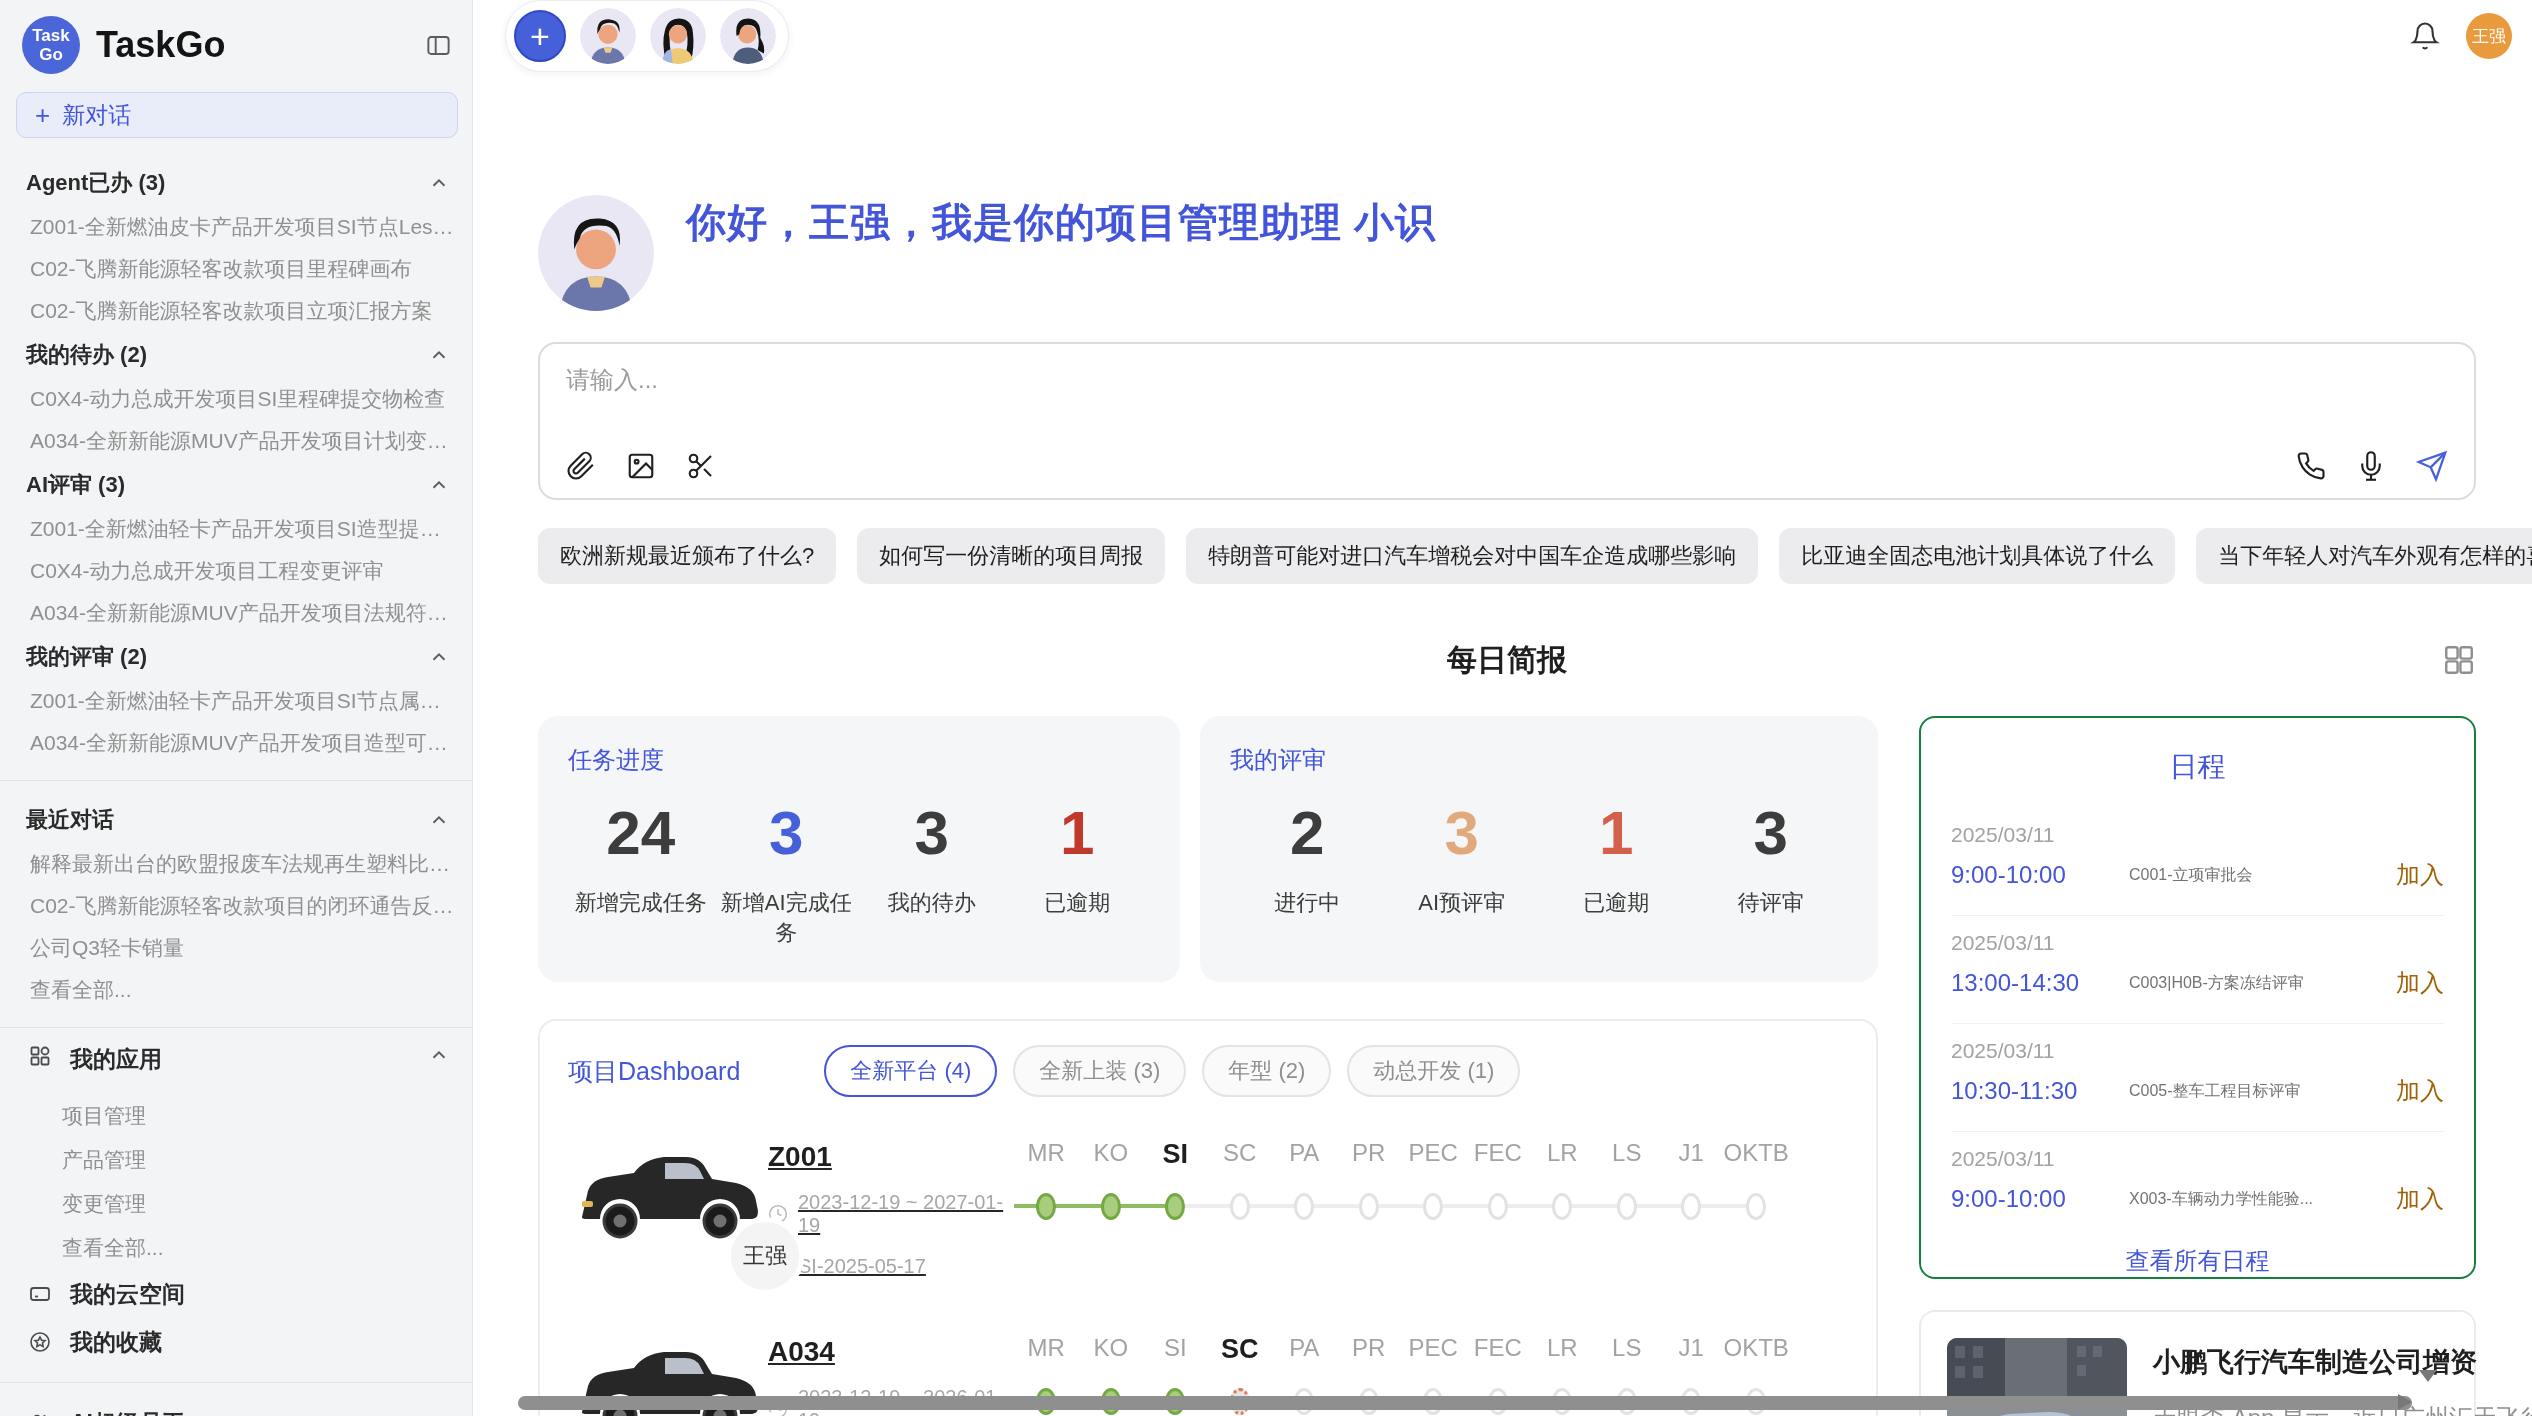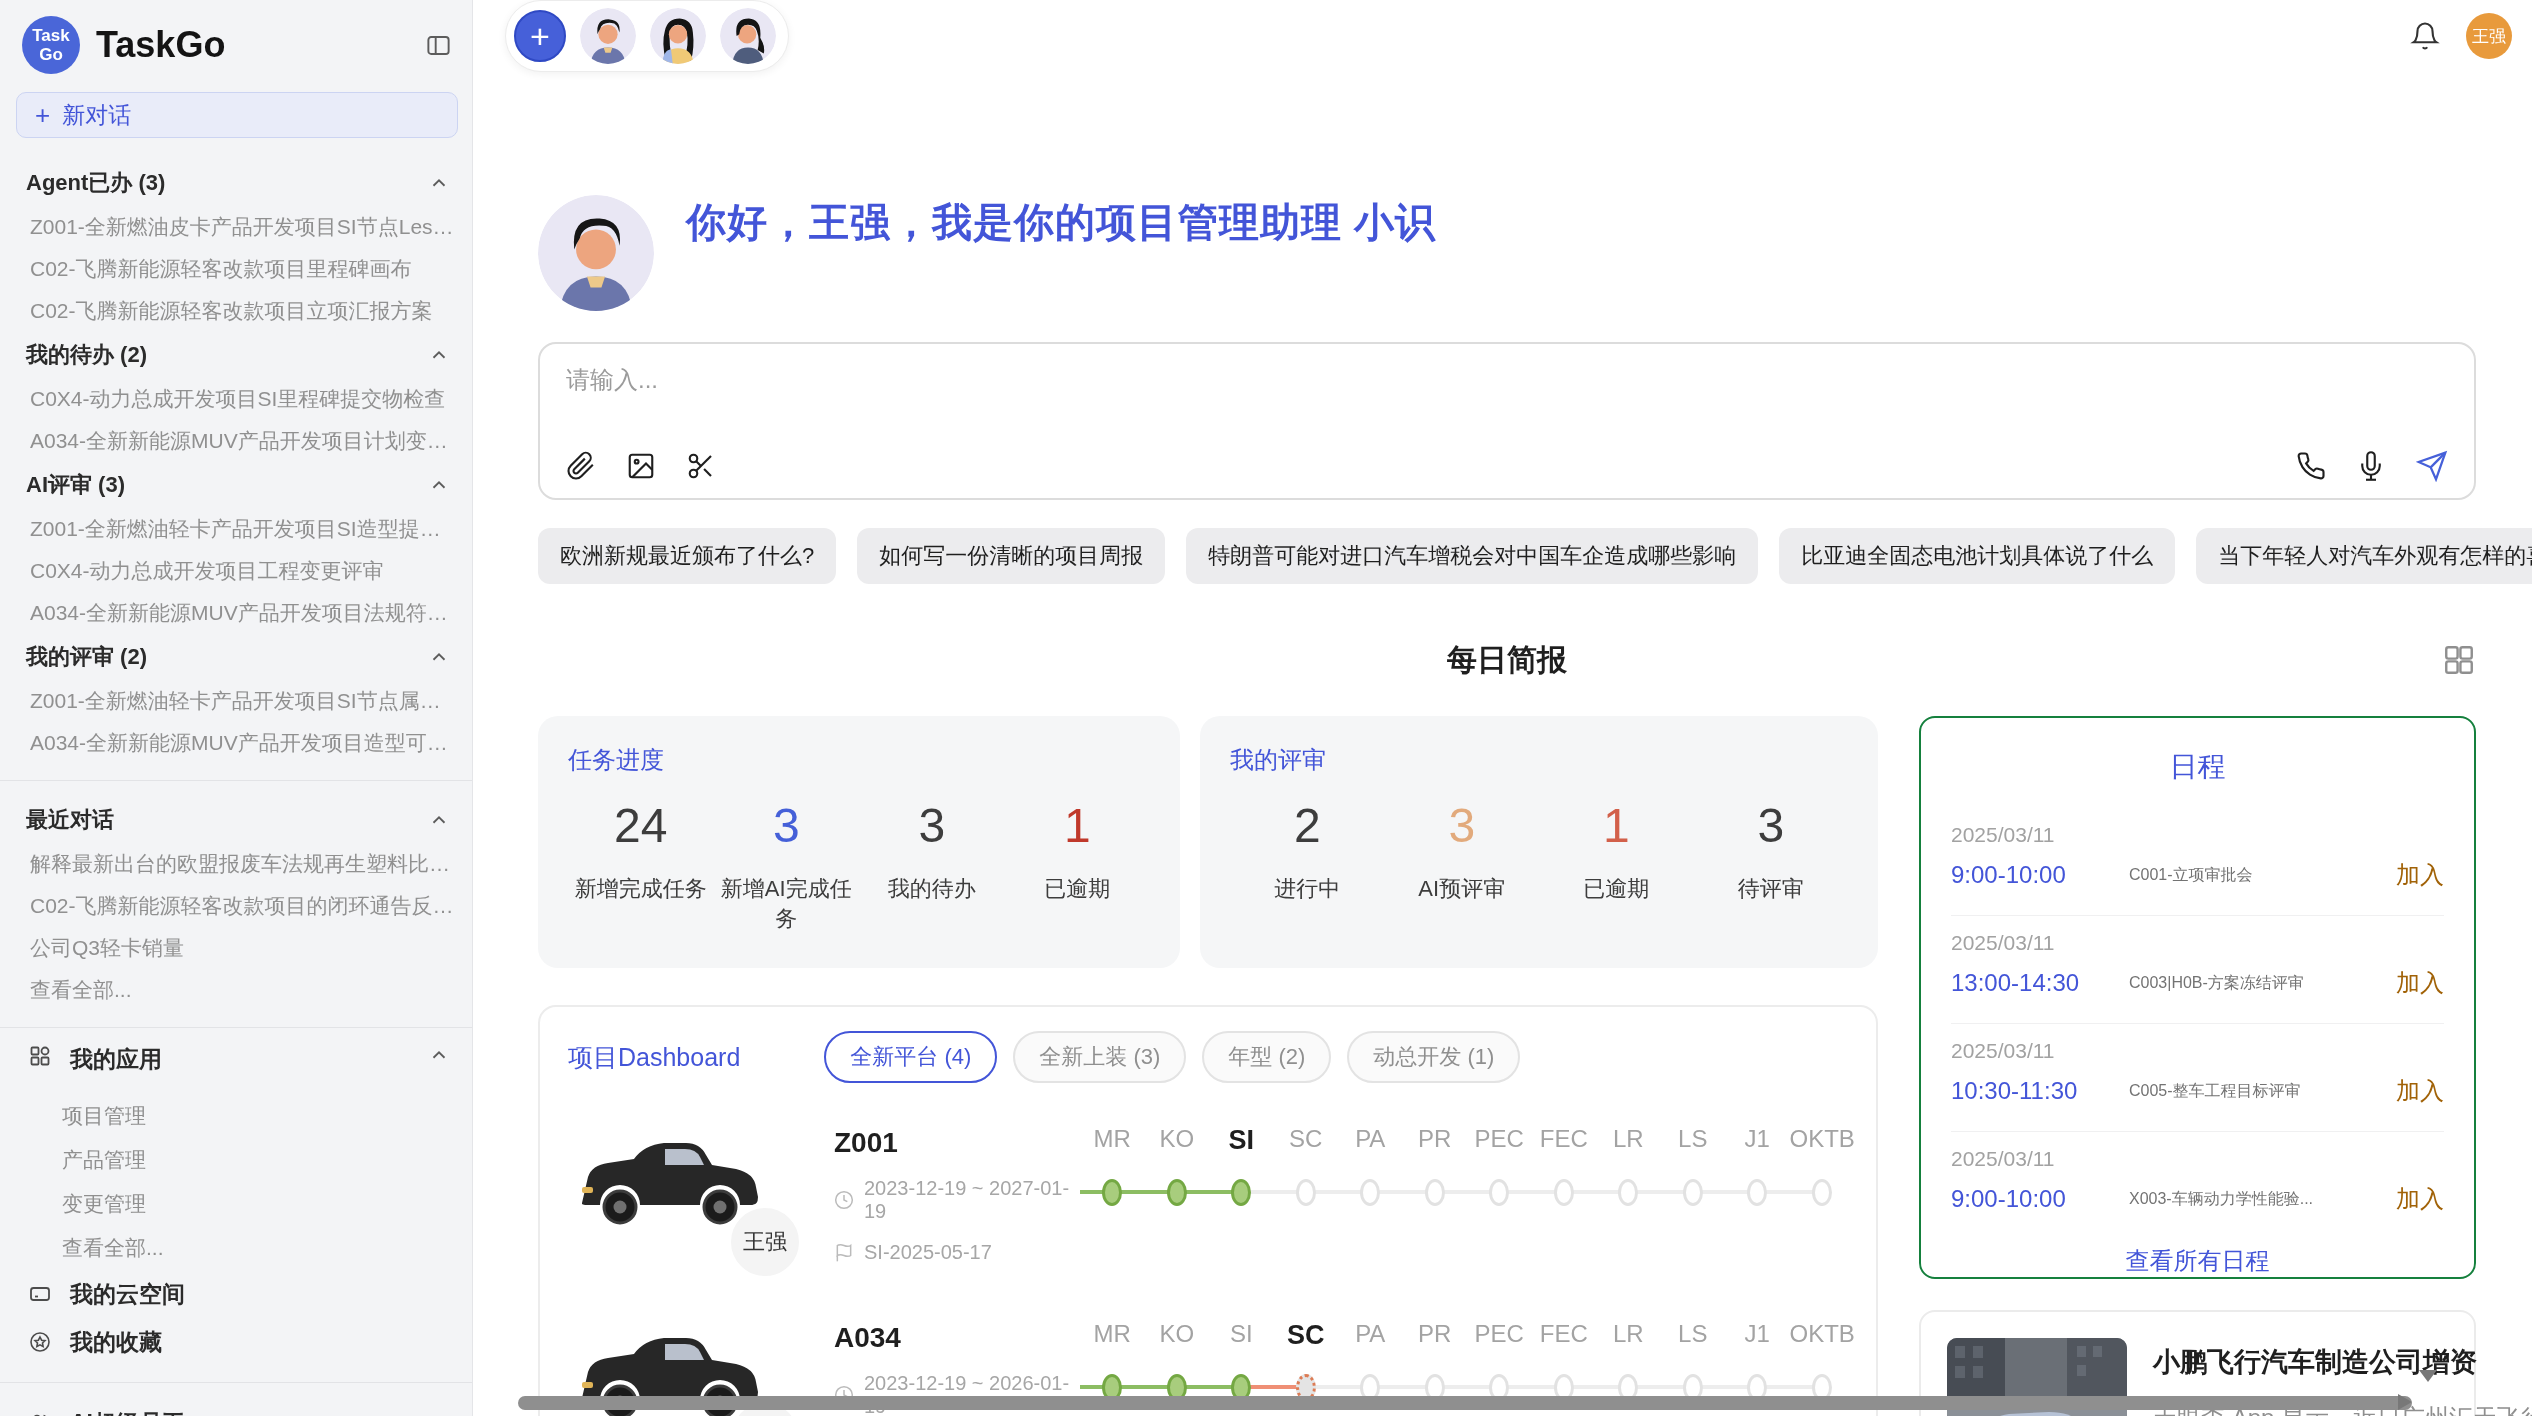--- a/index.html
+++ b/index.html
@@ -82,40 +82,40 @@
   .col-l { width:1340px; }
   .col-r { width:557px; }
 
   .stats-row { display:flex; gap:20px; }
   .stat-card { background:#f5f6f7; border-radius:20px; padding:28px 30px 34px; }
   .stat-card.c1 { width:642px; }
   .stat-card.c2 { width:678px; }
   .stat-card h3 { font-size:24px; font-weight:500; color:#4355d8; }
   .stat-grid { display:flex; margin-top:26px; }
   .stat { flex:1; text-align:center; }
-  .stat .v { font-size:48px; line-height:1; font-weight:400; font-stretch:condensed; }
+  .stat .v { font-size:62px; line-height:1; font-weight:700; font-stretch:condensed; }
   .stat .l { margin-top:24px; font-size:22px; color:#3d3d3d; }
   .v-dark { color:#3d3d3d; } .v-blue { color:#4560d8; } .v-red { color:#c0392b; }
   .v-orange { color:#e2aa7c; } .v-salmon { color:#d2604a; }
 
   .dash-card { margin-top:37px; border:2px solid #ececec; border-radius:18px;
     padding:24px 28px; height:650px; background:#fff; }
   .dash-head { display:flex; align-items:center; }
   .dash-title { font-size:25px; color:#4355d8; font-weight:500; }
   .tabs { display:flex; gap:16px; margin-left:84px; }
   .tab { border-radius:999px; padding:9px 24px; font-size:22px; cursor:pointer;
     border:2px solid #e3e3e3; background:#fafafa; color:#8f8f8f; }
   .tab.active { border-color:#4355d8; color:#4355d8; background:#fff; }
 
   .proj-row { display:flex; margin-top:42px; }
   .truck-wrap { position:relative; width:200px; height:118px; flex:none; }
   .owner-badge { position:absolute; right:-36px; bottom:-38px; width:78px; height:78px;
     border-radius:50%; background:#f4f4f4; border:5px solid #fff;
     display:flex; align-items:center; justify-content:center; font-size:22px; color:#333; }
-  .proj-info { margin-left:66px; width:240px; flex:none; }
+  .proj-info { width:240px; flex:none;text-decoration:underline; }
   .proj-code { font-size:28px; font-weight:700; color:#1f1f1f; margin-top:2px; }
   .meta { display:flex; align-items:center; margin-top:18px; color:#a6a6a6; font-size:20px; }
   .meta .ic { display:flex; margin-right:10px; color:#bbb; }
   .mtrack { flex:1; margin-left:6px; }
   .mlabels { display:flex; }
   .mlabels span { width:64.5px; text-align:center; font-size:24px; color:#a3a3a3; }
   .mlabels span.cur { color:#1f1f1f; font-weight:700; font-size:27px; }
   .mdots { display:flex; margin-top:14px; }
   .mcell { width:64.5px; height:44px; position:relative; display:flex;
     align-items:center; justify-content:center; }

